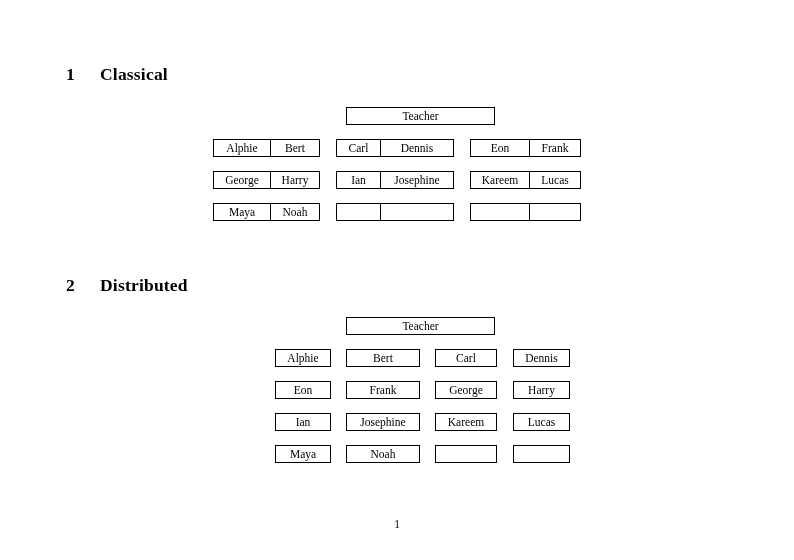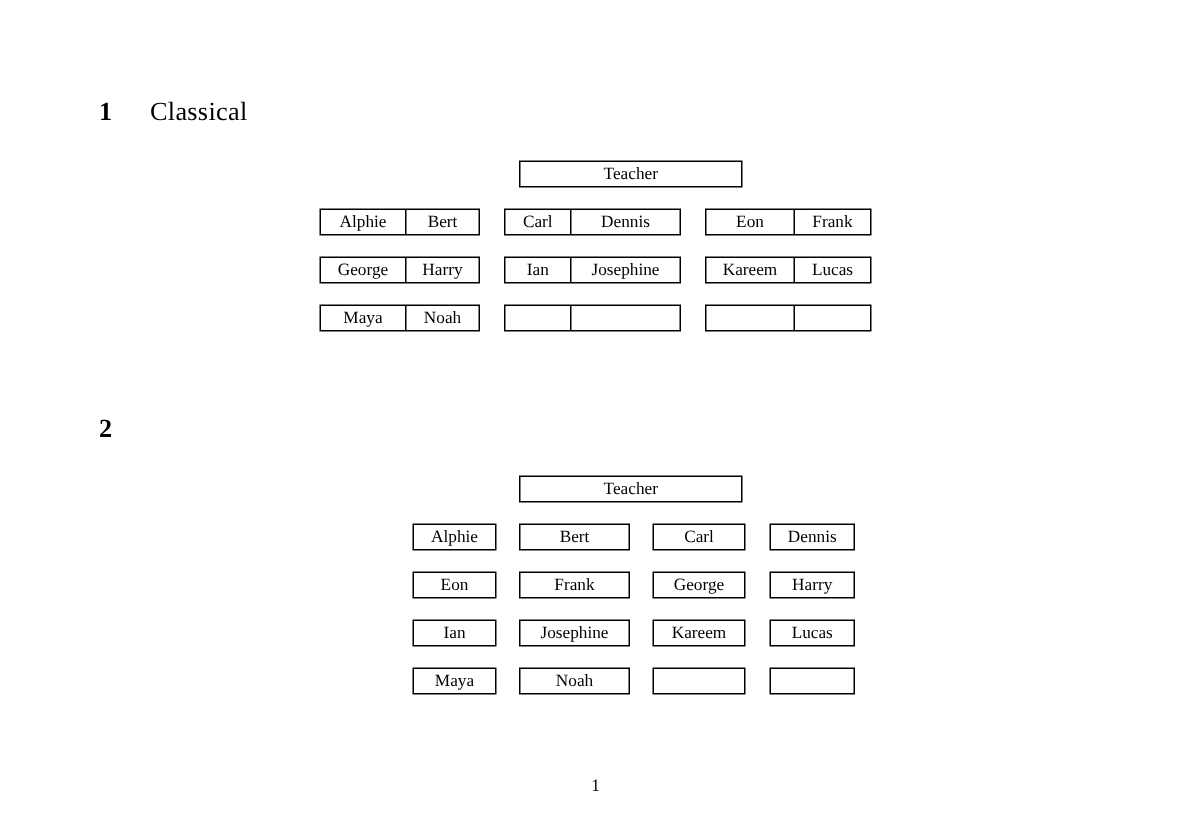--- a/index.html
+++ b/index.html
@@ -21,21 +21,21 @@
     left: 0;
     top: 0;
     width: 794px;
     height: 560px;
   }
 
   
   .section-heading {
     position: absolute;
     font-size: 17.5px;
-    font-weight: normal;
+    font-weight: bold;
     letter-spacing: 0.2px;
     white-space: nowrap;
   }
   .section-number {
     position: absolute;
     font-size: 17.5px;
     font-weight: bold;
   }
 
   #heading-1-number { left: 66px;  top: 64px; }
@@ -169,20 +169,21 @@
   <div class="pair grp-mid" id="classical-r3-mid" style="top:203px;">
     <div class="cell c1"></div>
     <div class="cell c2"></div>
   </div>
   <div class="pair grp-right" id="classical-r3-right" style="top:203px;">
     <div class="cell c1"></div>
     <div class="cell c2"></div>
   </div>
 
   <div class="section-number" id="heading-2-number">2</div>
+  <div class="section-heading" id="heading-2-title">Distributed</div>
 
   <div class="box teacher-box" id="teacher-distributed">Teacher</div>
 
   <div class="box dcol-1 drow-1">Alphie</div>
   <div class="box dcol-2 drow-1">Bert</div>
   <div class="box dcol-3 drow-1">Carl</div>
   <div class="box dcol-4 drow-1">Dennis</div>
 
   <div class="box dcol-1 drow-2">Eon</div>
   <div class="box dcol-2 drow-2">Frank</div>

